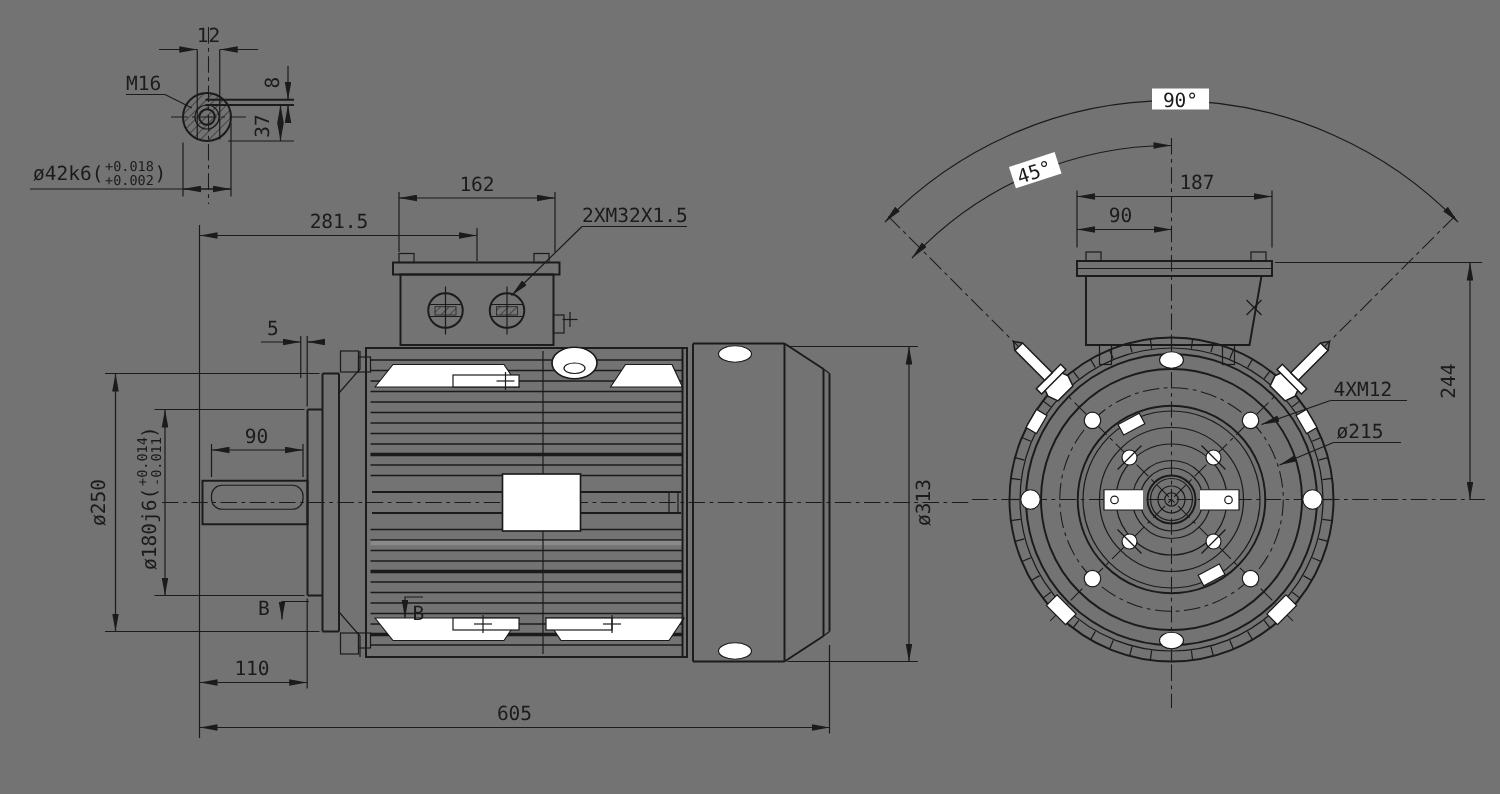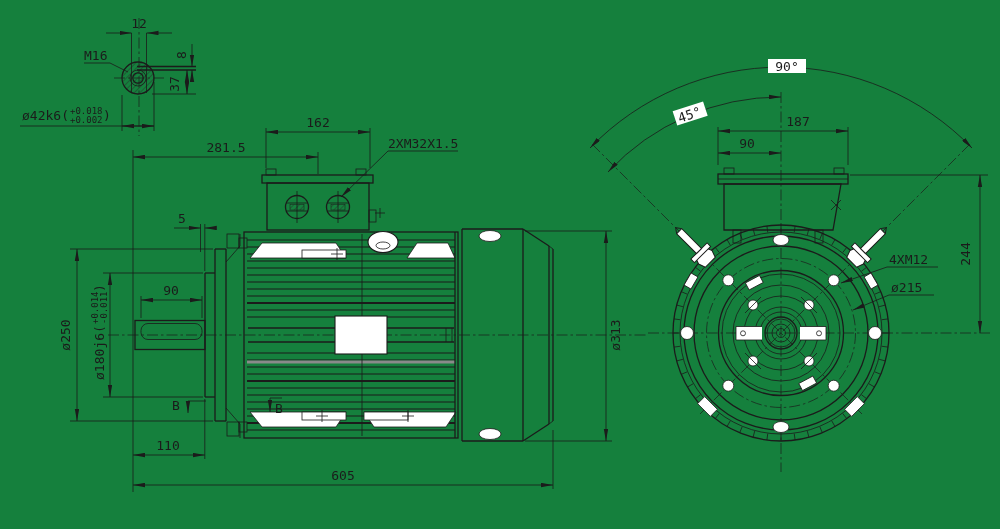--- a/index.html
+++ b/index.html
@@ -1,16 +1,16 @@
 <!DOCTYPE html>
 <html><head>
 <meta charset="utf-8">
 <style>
   html,body{margin:0;padding:0;background:#fff;}
-  #stage{position:relative;width:1000px;height:529px;background:#15803d;overflow:hidden;}
+  #stage{position:relative;width:1000px;height:529px;background:#737373;overflow:hidden;}
   svg{display:block;}
   text{font-family:"DejaVu Sans Mono","Liberation Mono",monospace;fill:#1b1b1b;}
   .t13{font-size:13px;}
   .t9{font-size:9px;}
   .obj{stroke:#1b1b1b;stroke-width:1.3;fill:none;}
   .thin{stroke:#1b1b1b;stroke-width:0.8;fill:none;}
   .dim{stroke:#1b1b1b;stroke-width:0.8;fill:none;}
   .cl{stroke:#1b1b1b;stroke-width:0.7;fill:none;stroke-dasharray:11 3 2.5 3;}
   .wfill{fill:#ffffff;stroke:#1b1b1b;stroke-width:1.1;}
   .wfillthin{fill:#ffffff;stroke:#1b1b1b;stroke-width:0.8;}

